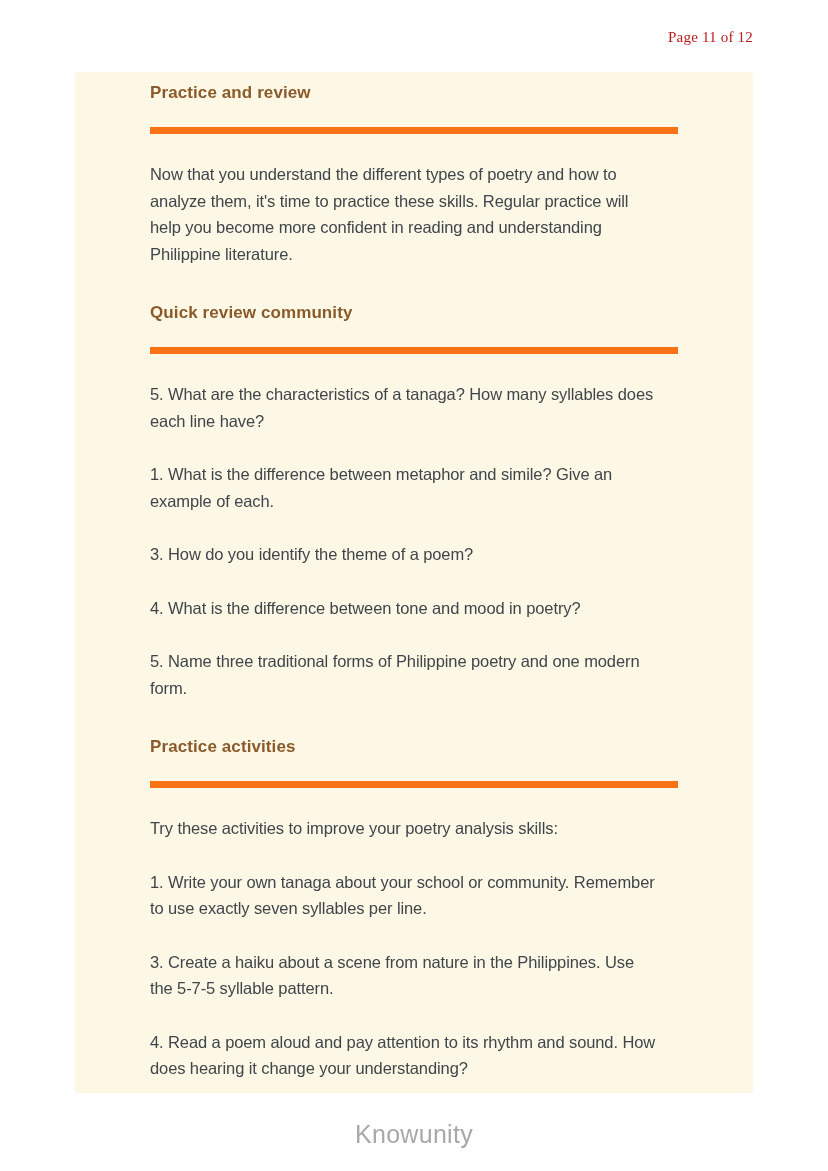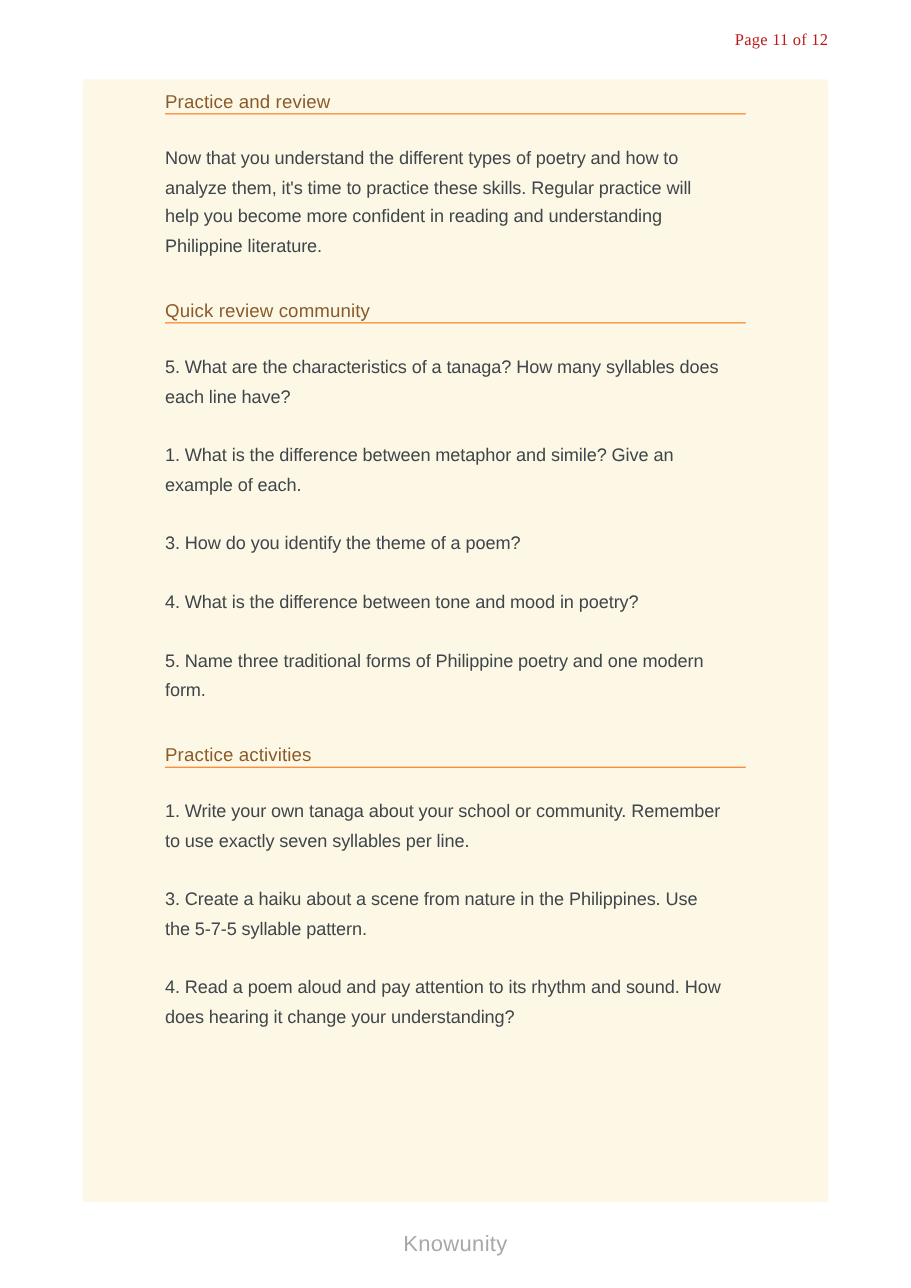--- a/index.html
+++ b/index.html
@@ -33,42 +33,42 @@
     background: #FDF8E5;
     padding: 10px 75px 40px 75px;
     border-radius: 2px;
   }
   .doc-section { margin-top: 35px; }
   .doc-section:first-child { margin-top: 0; }
   .section-heading {
     margin: 0;
     font-size: 17px;
     line-height: 21px;
-    font-weight: normal;
+    font-weight: bold;
     color: #8B5A2B;
     letter-spacing: 0.1px;
-    padding-bottom: 0;
-    border-bottom: 1px solid #f97316;
+    padding-bottom: 24px;
+    border-bottom: 7px solid #f97316;
   }
   .body-text {
     margin: 27px 17px 0 0;
     font-size: 16.5px;
     line-height: 26.5px;
     color: #3F464B;
     letter-spacing: -0.1px;
   }
   .footer {
     position: absolute;
     left: 0;
     top: 1120px;
     width: 828px;
     text-align: center;
   }
   .brand {
-    font-size: 20px;
+    font-size: 25px;
     color: #A8A8A8;
     letter-spacing: 0.3px;
   }
 </style>
 </head>
 <body>
 
 <div class="page-number">Page 11 of 12</div>
 
 <main class="panel">
@@ -82,20 +82,21 @@
     <h2 class="section-heading">Quick review community</h2>
     <p class="body-text">5. What are the characteristics of a tanaga? How many syllables does each line have?</p>
     <p class="body-text">1. What is the difference between metaphor and simile? Give an example of each.</p>
     <p class="body-text">3. How do you identify the theme of a poem?</p>
     <p class="body-text">4. What is the difference between tone and mood in poetry?</p>
     <p class="body-text">5. Name three traditional forms of Philippine poetry and one modern form.</p>
   </section>
 
   <section class="doc-section">
     <h2 class="section-heading">Practice activities</h2>
+    <p class="body-text">Try these activities to improve your poetry analysis skills:</p>
     <p class="body-text">1. Write your own tanaga about your school or community. Remember to use exactly seven syllables per line.</p>
     <p class="body-text">3. Create a haiku about a scene from nature in the Philippines. Use the 5-7-5 syllable pattern.</p>
     <p class="body-text">4. Read a poem aloud and pay attention to its rhythm and sound. How does hearing it change your understanding?</p>
   </section>
 
 </main>
 
 <footer class="footer">
   <span class="brand">Knowunity</span>
 </footer>

